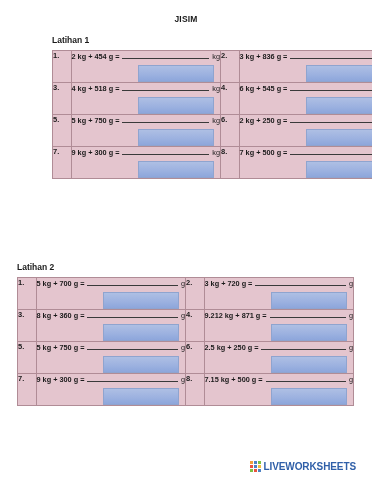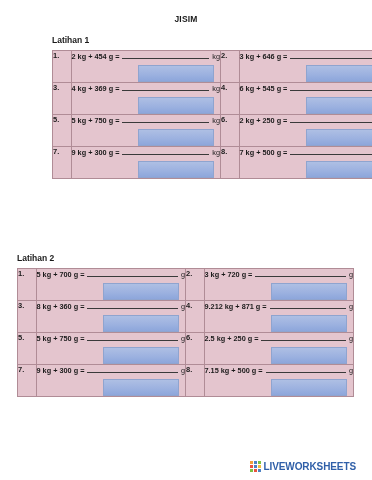--- a/index.html
+++ b/index.html
@@ -30,21 +30,21 @@
     font-size: 8.5px;
     font-weight: bold;
     letter-spacing: 0.2px;
   }
   .section {
     position: absolute;
     left: 17px;
     width: 337px;
   }
   .section-1 { top: 35px; padding-left: 35px; }
-  .section-2 { top: 253px; }
+  .section-2 { top: 262px; }
 
   .section-label {
     font-size: 8.5px;
     font-weight: bold;
     margin: 0 0 4px 0;
     line-height: 11px;
   }
   table.grid {
     border-collapse: collapse;
     width: 337px;
@@ -145,34 +145,34 @@
               <span class="blank"></span>
               <span class="unit">kg</span>
             </div>
             <div class="answer-row">
               <input class="answer-box" value="" style="">
             </div>
           </td>
           <td class="numcell">2.</td>
           <td class="qcell">
             <div class="qline">
-              <span>3 kg + 646 g  =</span>
+              <span>3 kg + 836 g  =</span>
               <span class="blank"></span>
               <span class="unit">kg</span>
             </div>
             <div class="answer-row">
               <input class="answer-box" value="" style="">
             </div>
           </td>
         </tr>
         <tr>
           <td class="numcell">3.</td>
           <td class="qcell">
             <div class="qline">
-              <span>4 kg + 369 g =</span>
+              <span>4 kg + 518 g =</span>
               <span class="blank"></span>
               <span class="unit">kg</span>
             </div>
             <div class="answer-row">
               <input class="answer-box" value="" style="">
             </div>
           </td>
           <td class="numcell">4.</td>
           <td class="qcell">
             <div class="qline">

